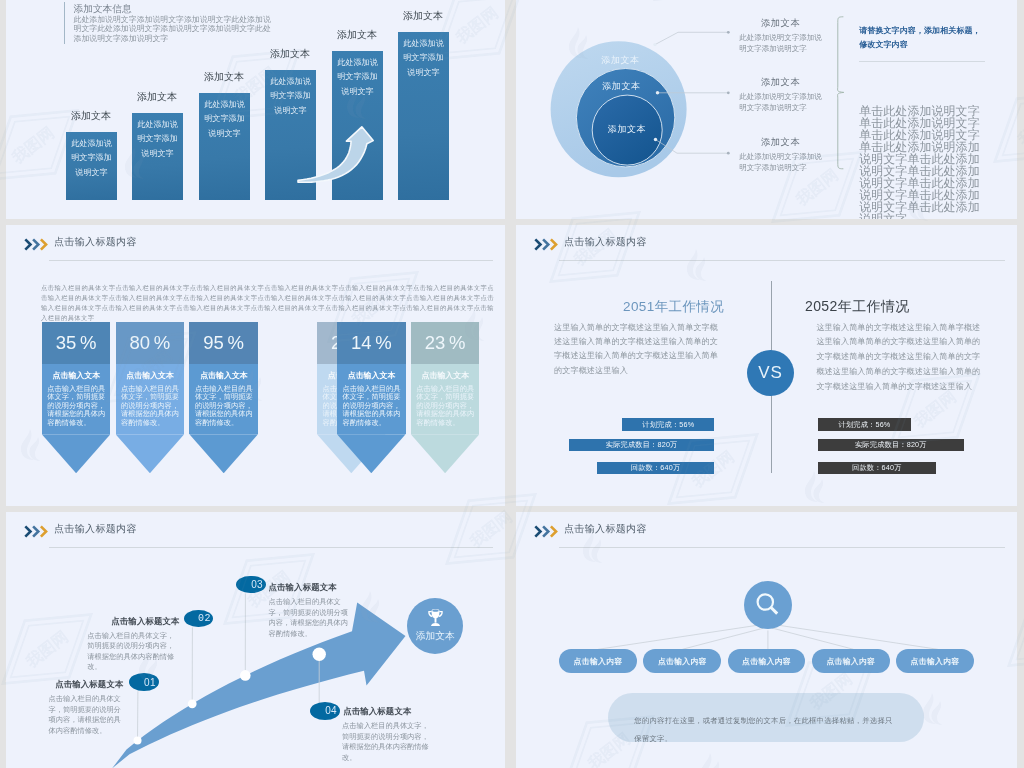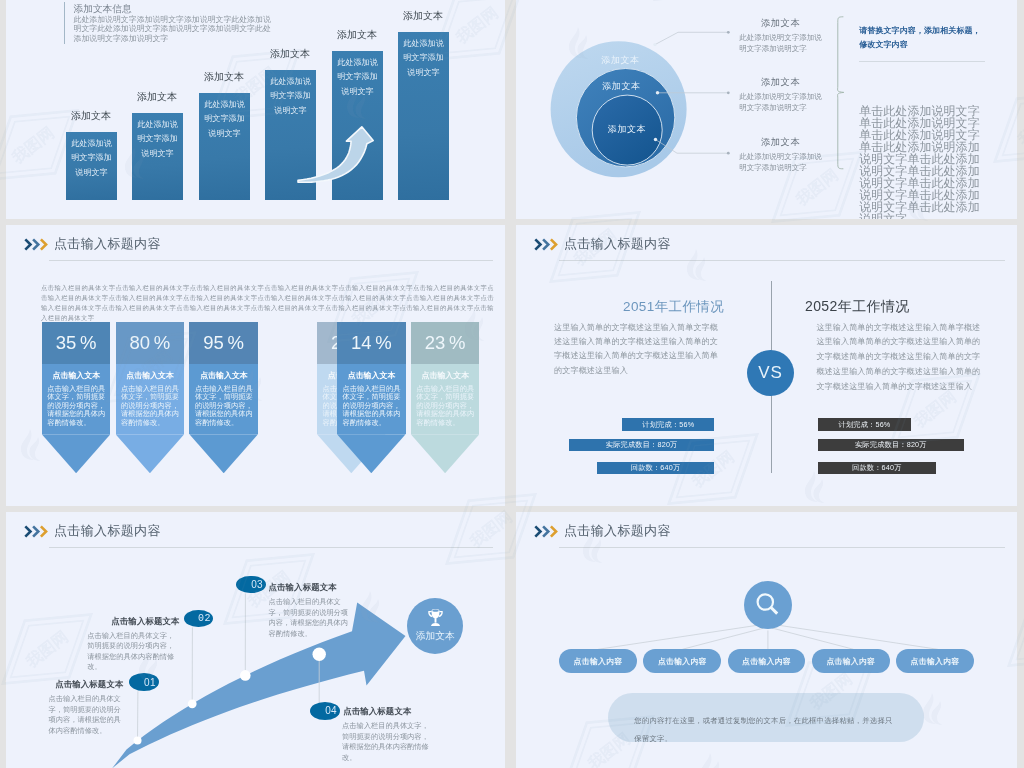--- a/index.html
+++ b/index.html
@@ -32,21 +32,21 @@
   .b2{left:126px;height:87px;}
   .b3{left:193px;height:107px;}
   .b4{left:259px;height:130px;}
   .b5{left:326px;height:149px;}
   .b6{left:392px;height:168px;}
   .s1-arrow{position:absolute;left:287px;top:122px;}
 
   
   .hdr{position:absolute;left:0;top:0;width:100%;height:40px;}
   .chev{position:absolute;left:18px;top:12.9px;width:26px;height:13px;line-height:0;}
-  .hdr-t{position:absolute;left:48px;top:9.5px;font-size:13px;color:#53606d;letter-spacing:.35px;white-space:nowrap;font-family:Liberation Mono, monospace;}
+  .hdr-t{position:absolute;left:48px;top:9.5px;font-size:10px;color:#53606d;letter-spacing:.35px;white-space:nowrap;font-family:Liberation Mono, monospace;}
   .hdr-rule{position:absolute;left:43px;top:34.5px;right:12px;height:1px;background:#d2d8de;}
 
   
   .s3-intro{position:absolute;left:35px;top:58px;width:453px;font-size:6.32px;color:#8a939c;line-height:9.9px;letter-spacing:.35px;text-align:justify;}
   .fn{position:absolute;top:97px;width:68.6px;}
   .fn-head{height:41.5px;line-height:42.5px;text-align:center;color:#eef6fb;font-size:18.5px;letter-spacing:0;font-weight:300;}
   .fn-body{height:70.7px;box-sizing:border-box;padding:6.5px 5px 0 5.5px;}
   .fn-t{font-size:7.95px;color:#ffffff;text-align:center;font-weight:bold;letter-spacing:0;margin-bottom:3.5px;}
   .fn-b{font-size:7.24px;color:#eaf3fa;line-height:8.5px;letter-spacing:0;}
   .fn-tip{height:39px;}

